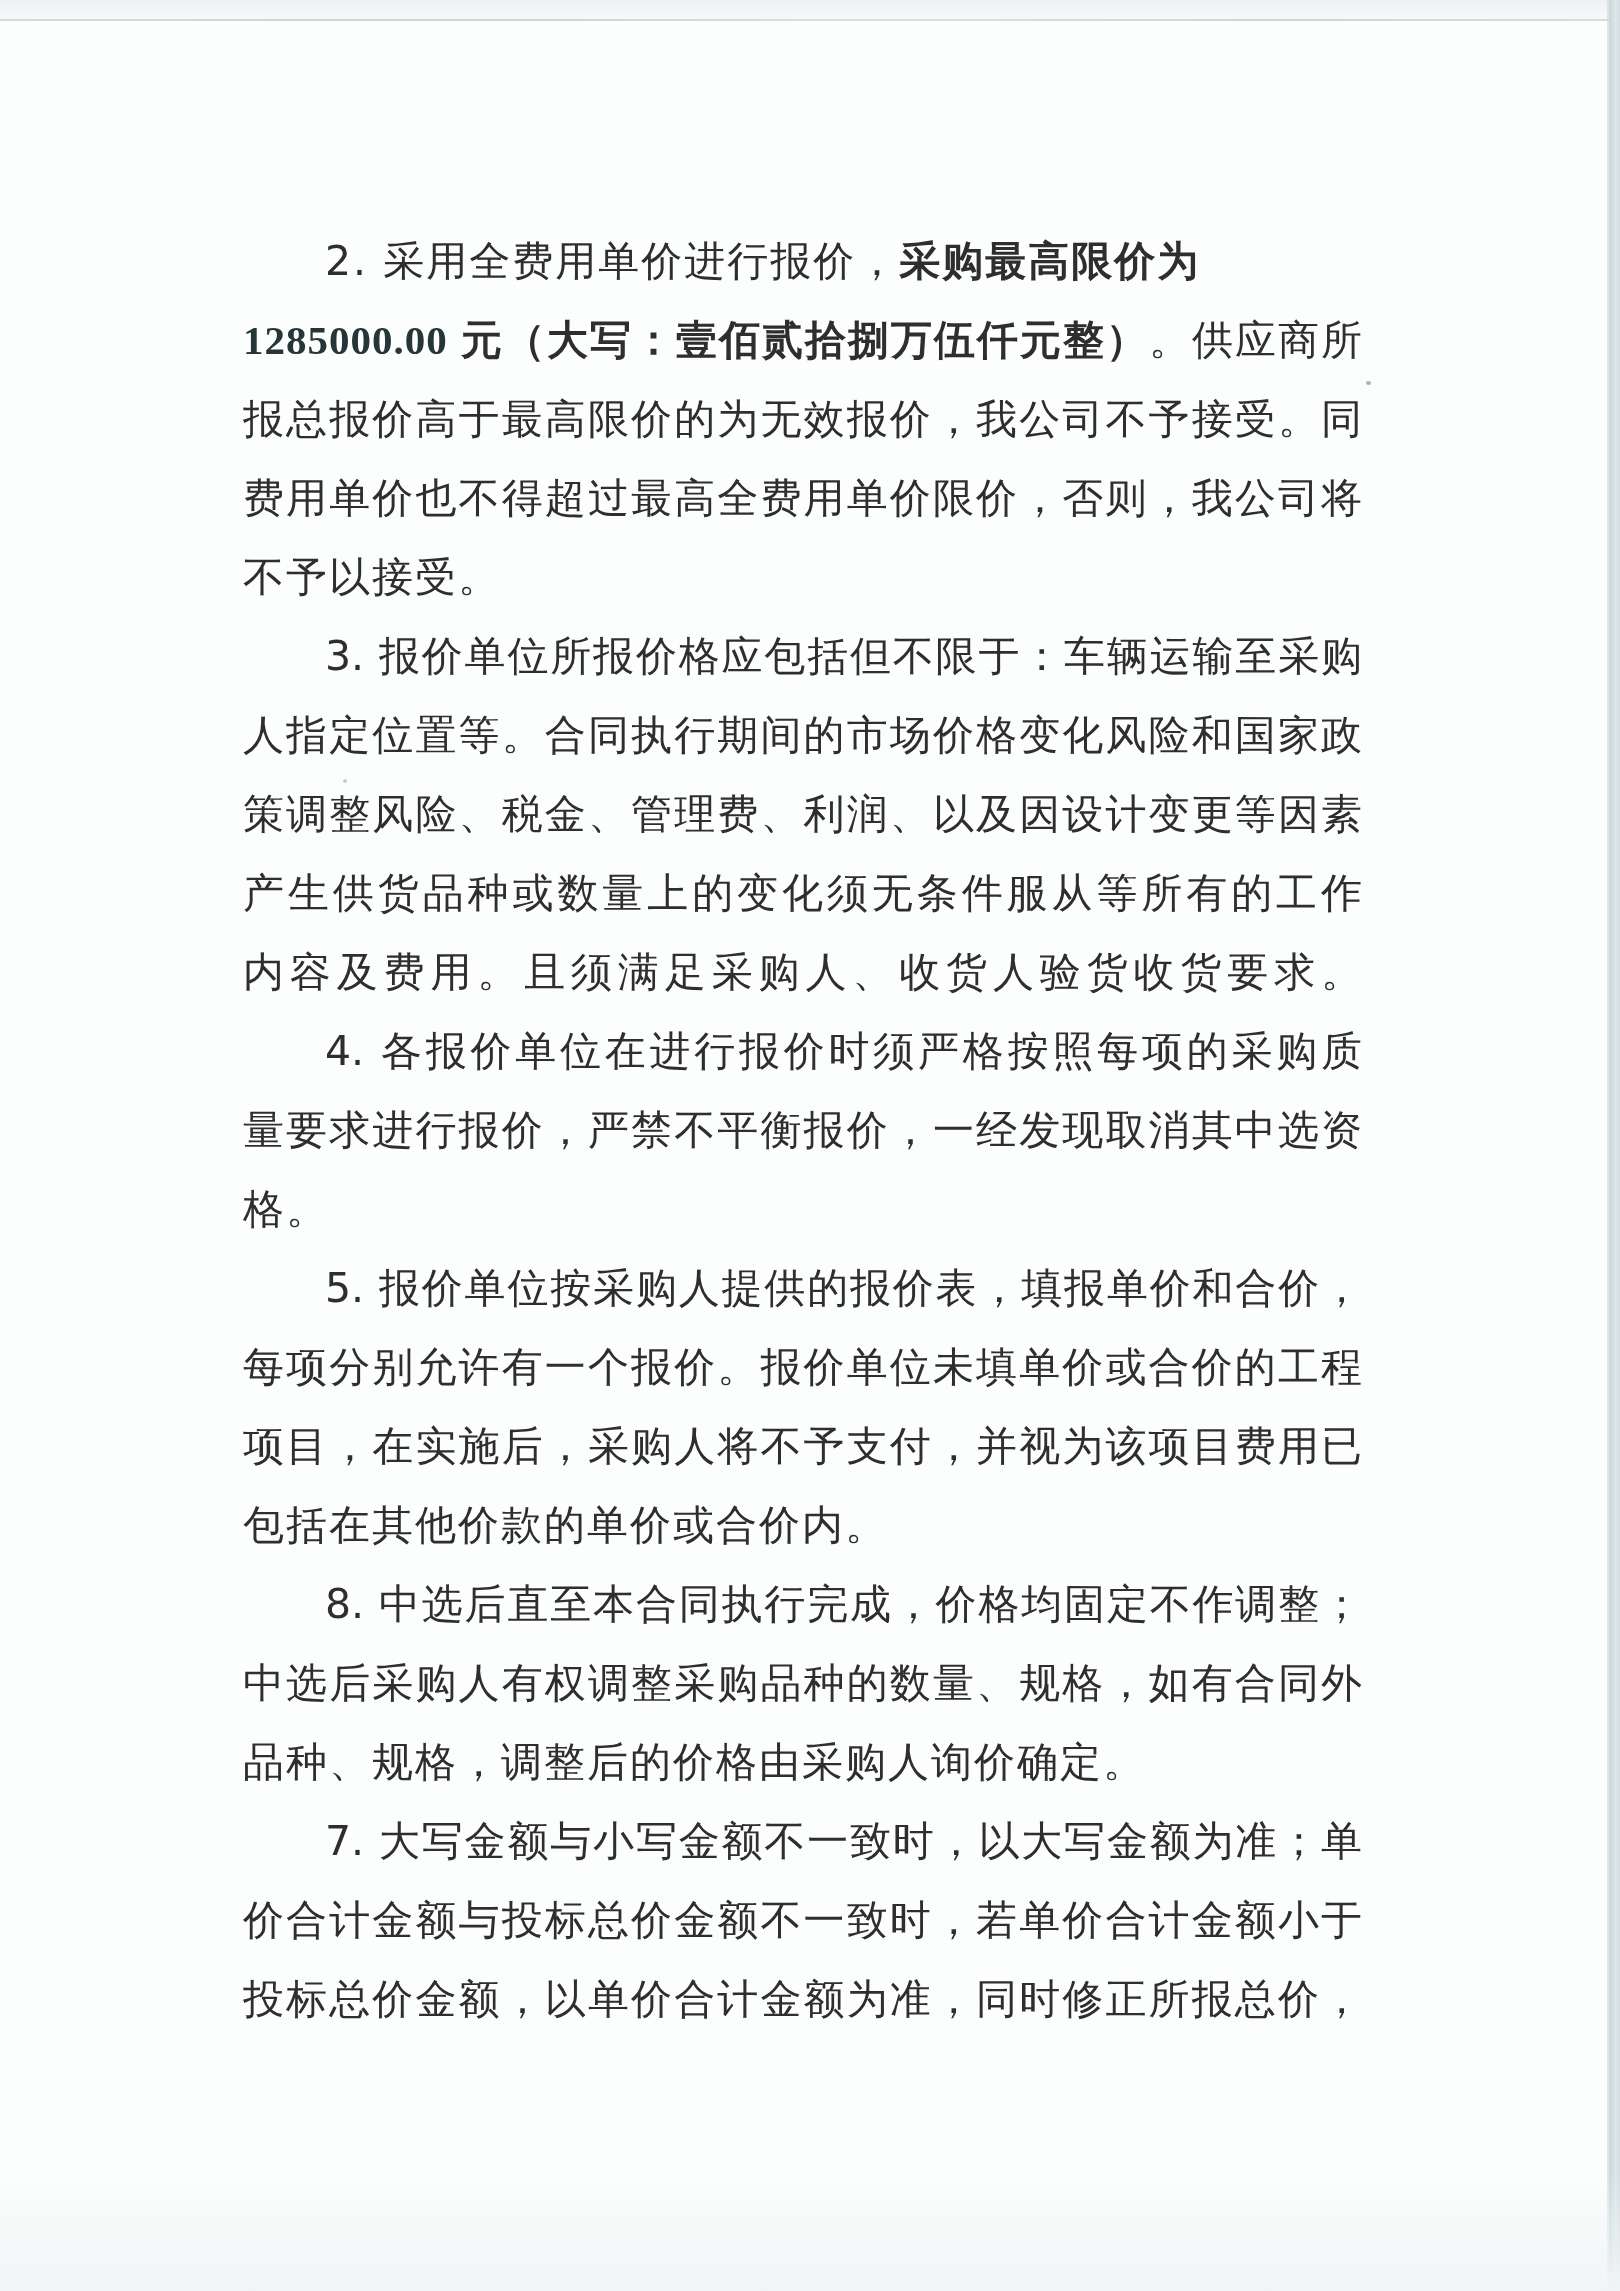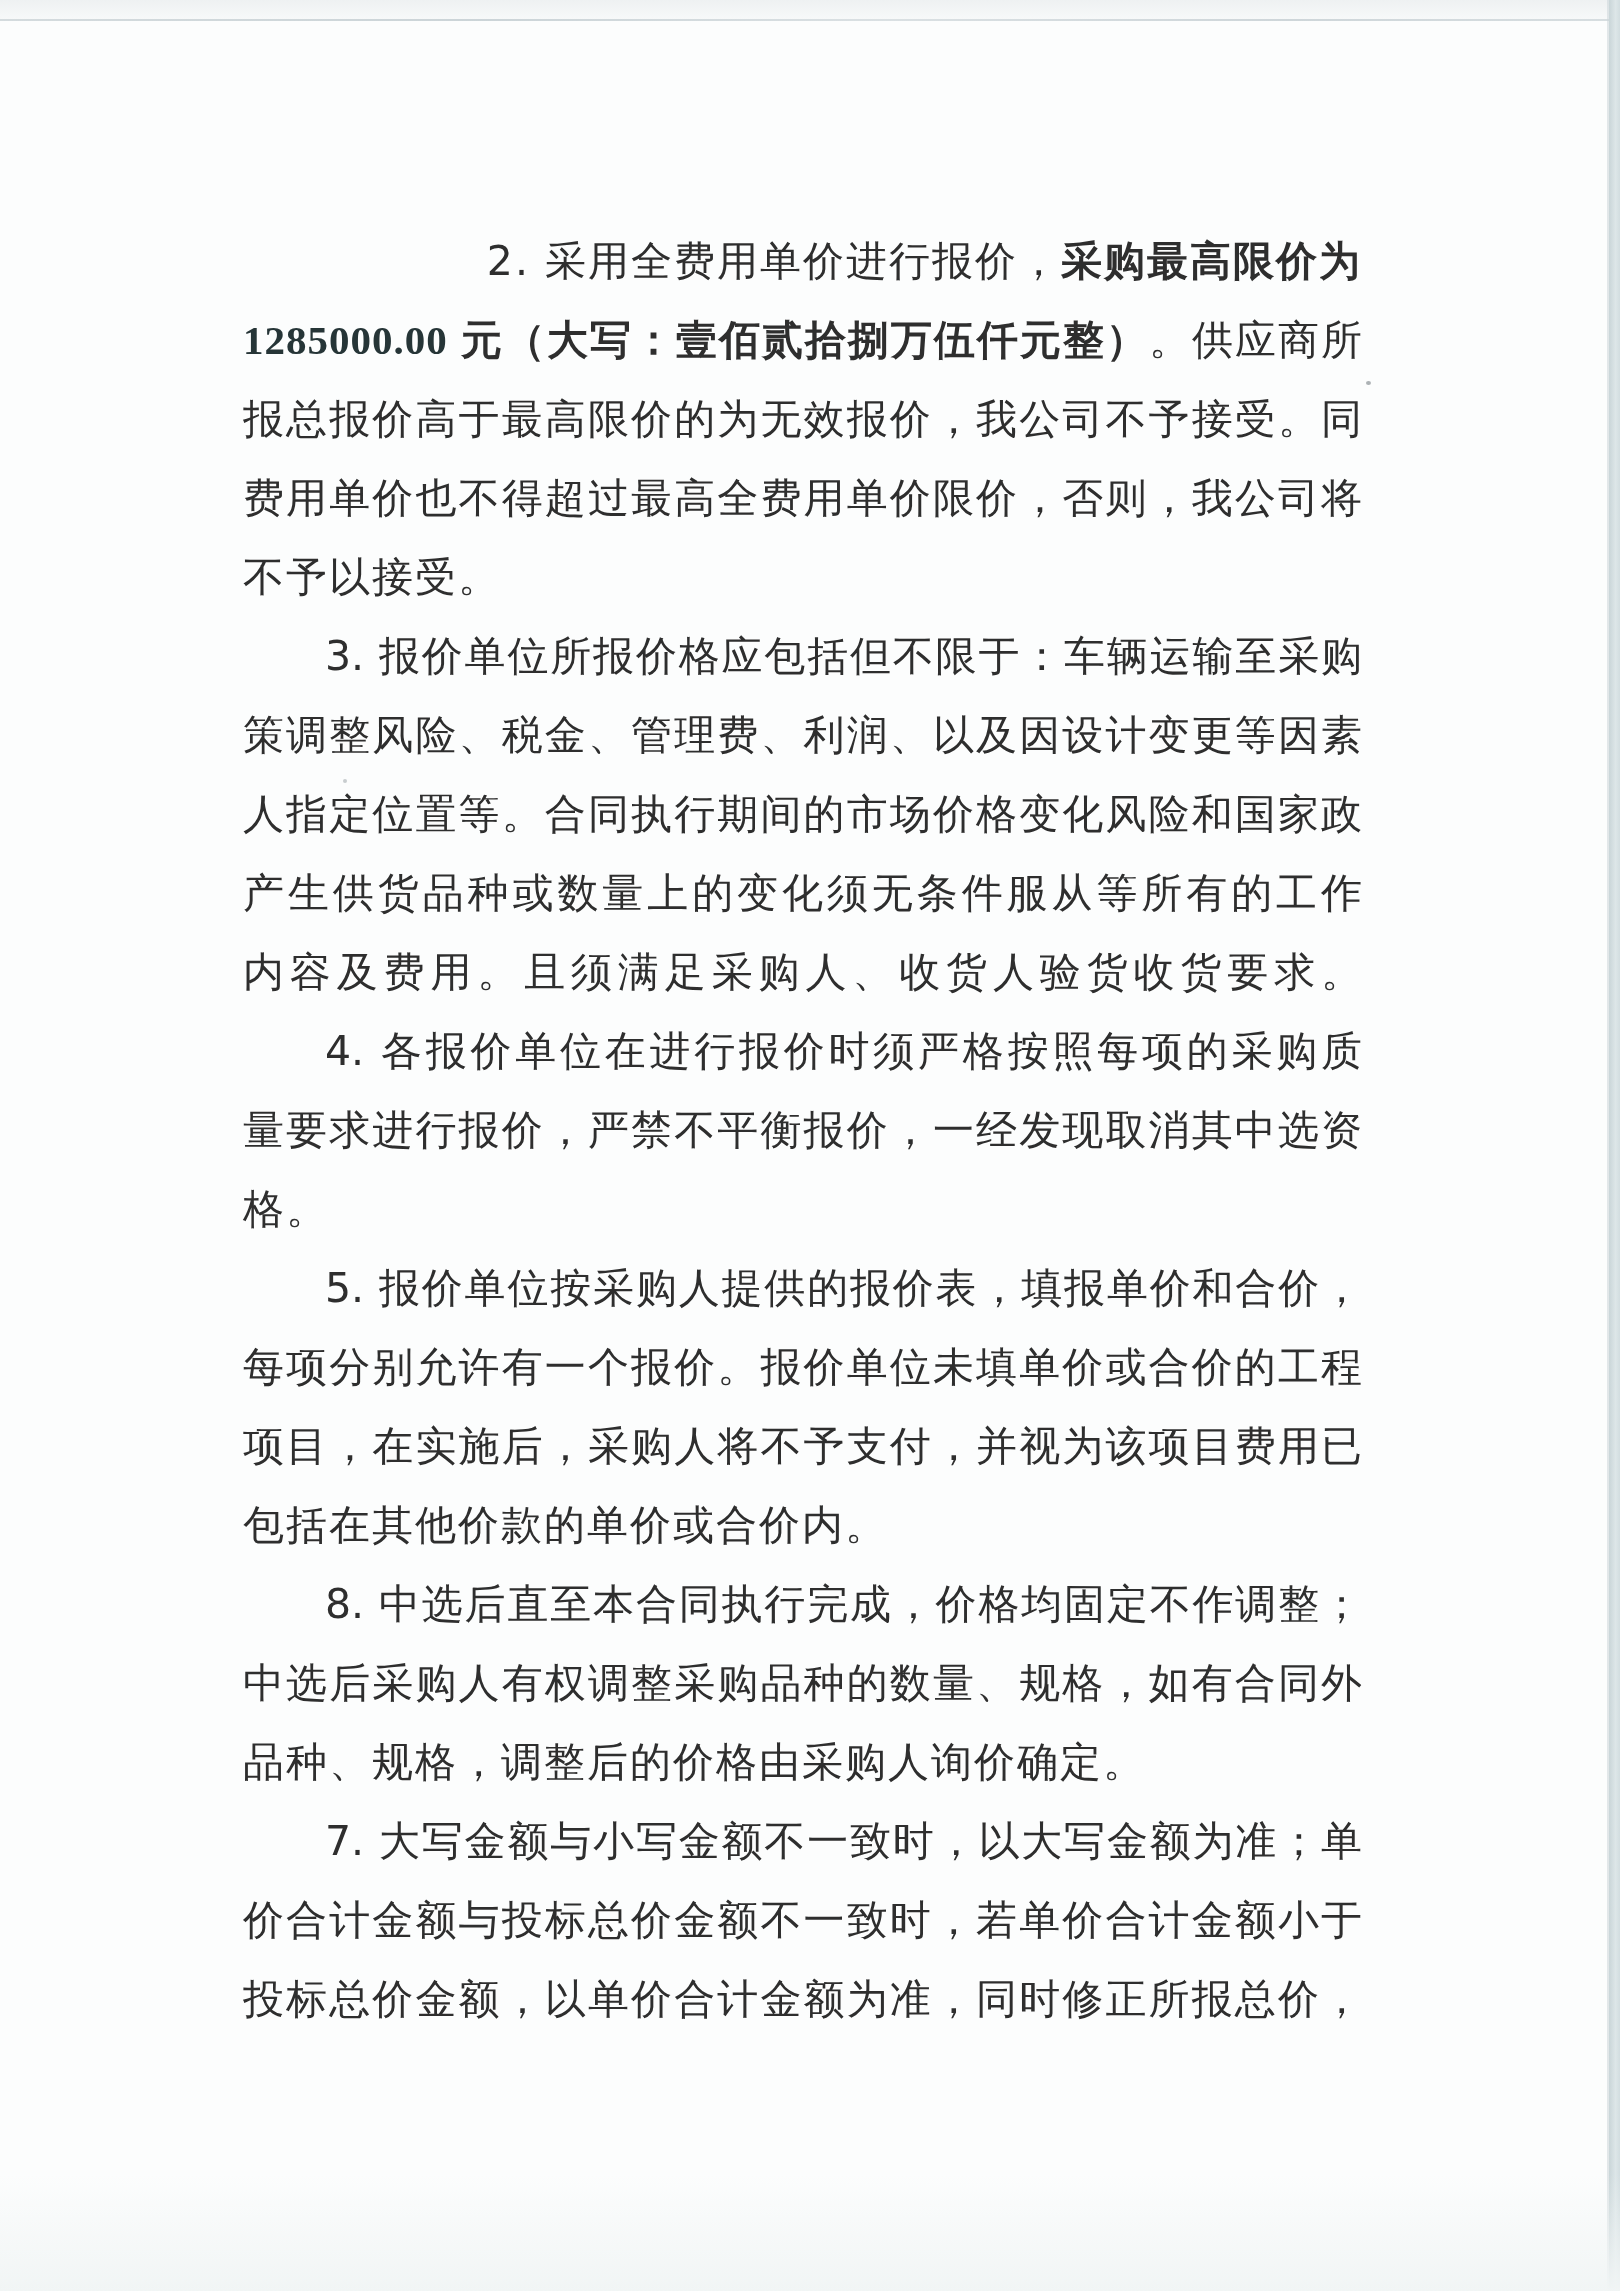--- a/index.html
+++ b/index.html
@@ -47,21 +47,21 @@
     letter-spacing:2px;
     white-space:nowrap;
     text-align:left;
   }
   .line.fill{
     white-space:normal;
     text-align:justify;
     text-align-last:justify;
     letter-spacing:0;
   }
-  .line.indent{text-indent:82px;text-align:right;}
+  .line.indent{text-indent:82px;}
   .b{font-weight:bold;}
   .num{
     font-family:Liberation Serif, serif;
     font-weight:bold;
     color:var(--num-ink,#263537);
     letter-spacing:1px;
   }
 </style>
 </head>
 <body>
@@ -84,23 +84,23 @@
 
     <div class="line fill"><span>报总报价高于最高限价的为无效报价，我公司不予接受。同</span></div>
 
 
     <div class="line fill"><span>费用单价也不得超过最高全费用单价限价，否则，我公司将</span></div>
 
     <div class="line"><span>不予以接受。</span></div>
 
     <div class="line indent fill"><span>3. 报价单位所报价格应包括但不限于：车辆运输至采购</span></div>
 
+    <div class="line fill"><span>人指定位置等。合同执行期间的市场价格变化风险和国家政</span></div>
+
     <div class="line fill"><span>策调整风险、税金、管理费、利润、以及因设计变更等因素</span></div>
-
-    <div class="line fill"><span>人指定位置等。合同执行期间的市场价格变化风险和国家政</span></div>
 
     <div class="line fill"><span>产生供货品种或数量上的变化须无条件服从等所有的工作</span></div>
 
     <div class="line fill"><span>内容及费用。且须满足采购人、收货人验货收货要求。</span></div>
 
     <div class="line indent fill"><span>4. 各报价单位在进行报价时须严格按照每项的采购质</span></div>
 
     <div class="line fill"><span>量要求进行报价，严禁不平衡报价，一经发现取消其中选资</span></div>
 
     <div class="line"><span>格。</span></div>

